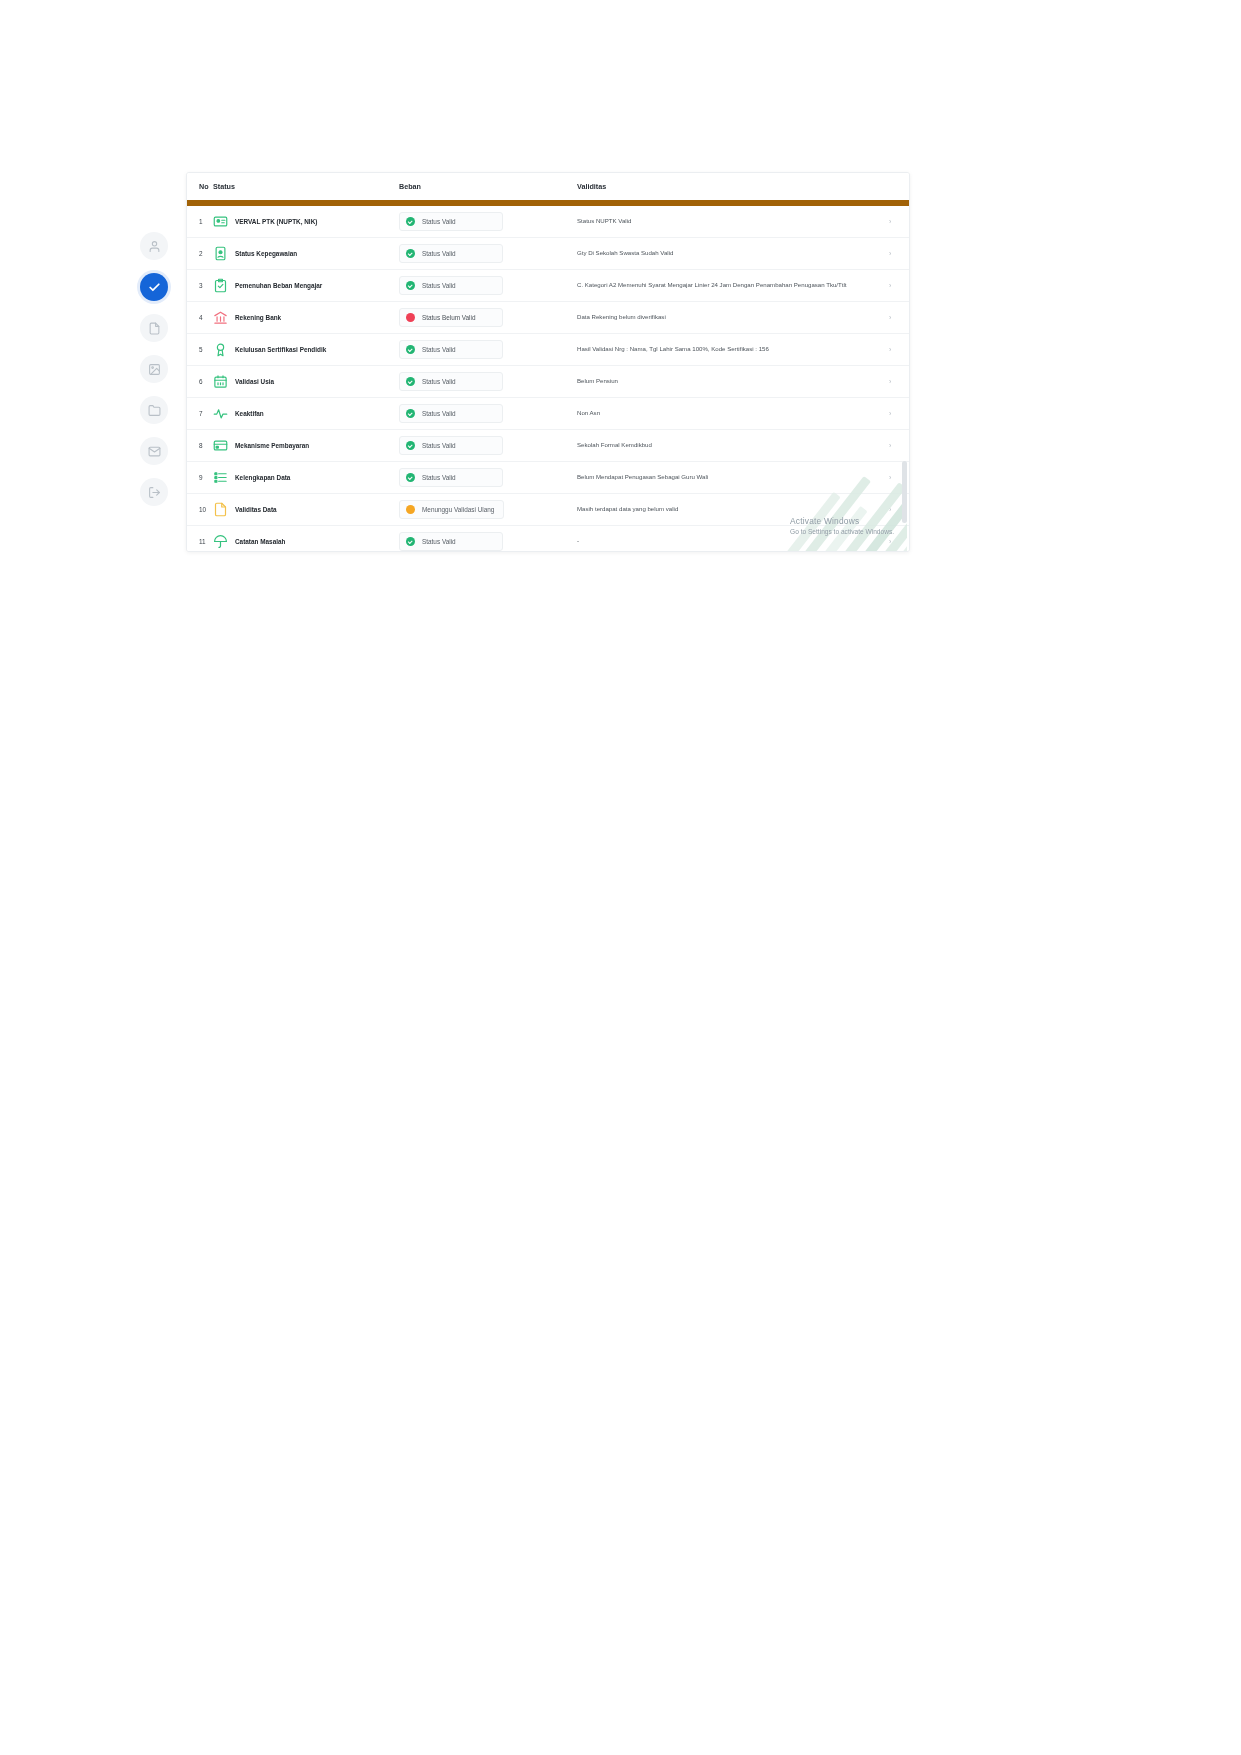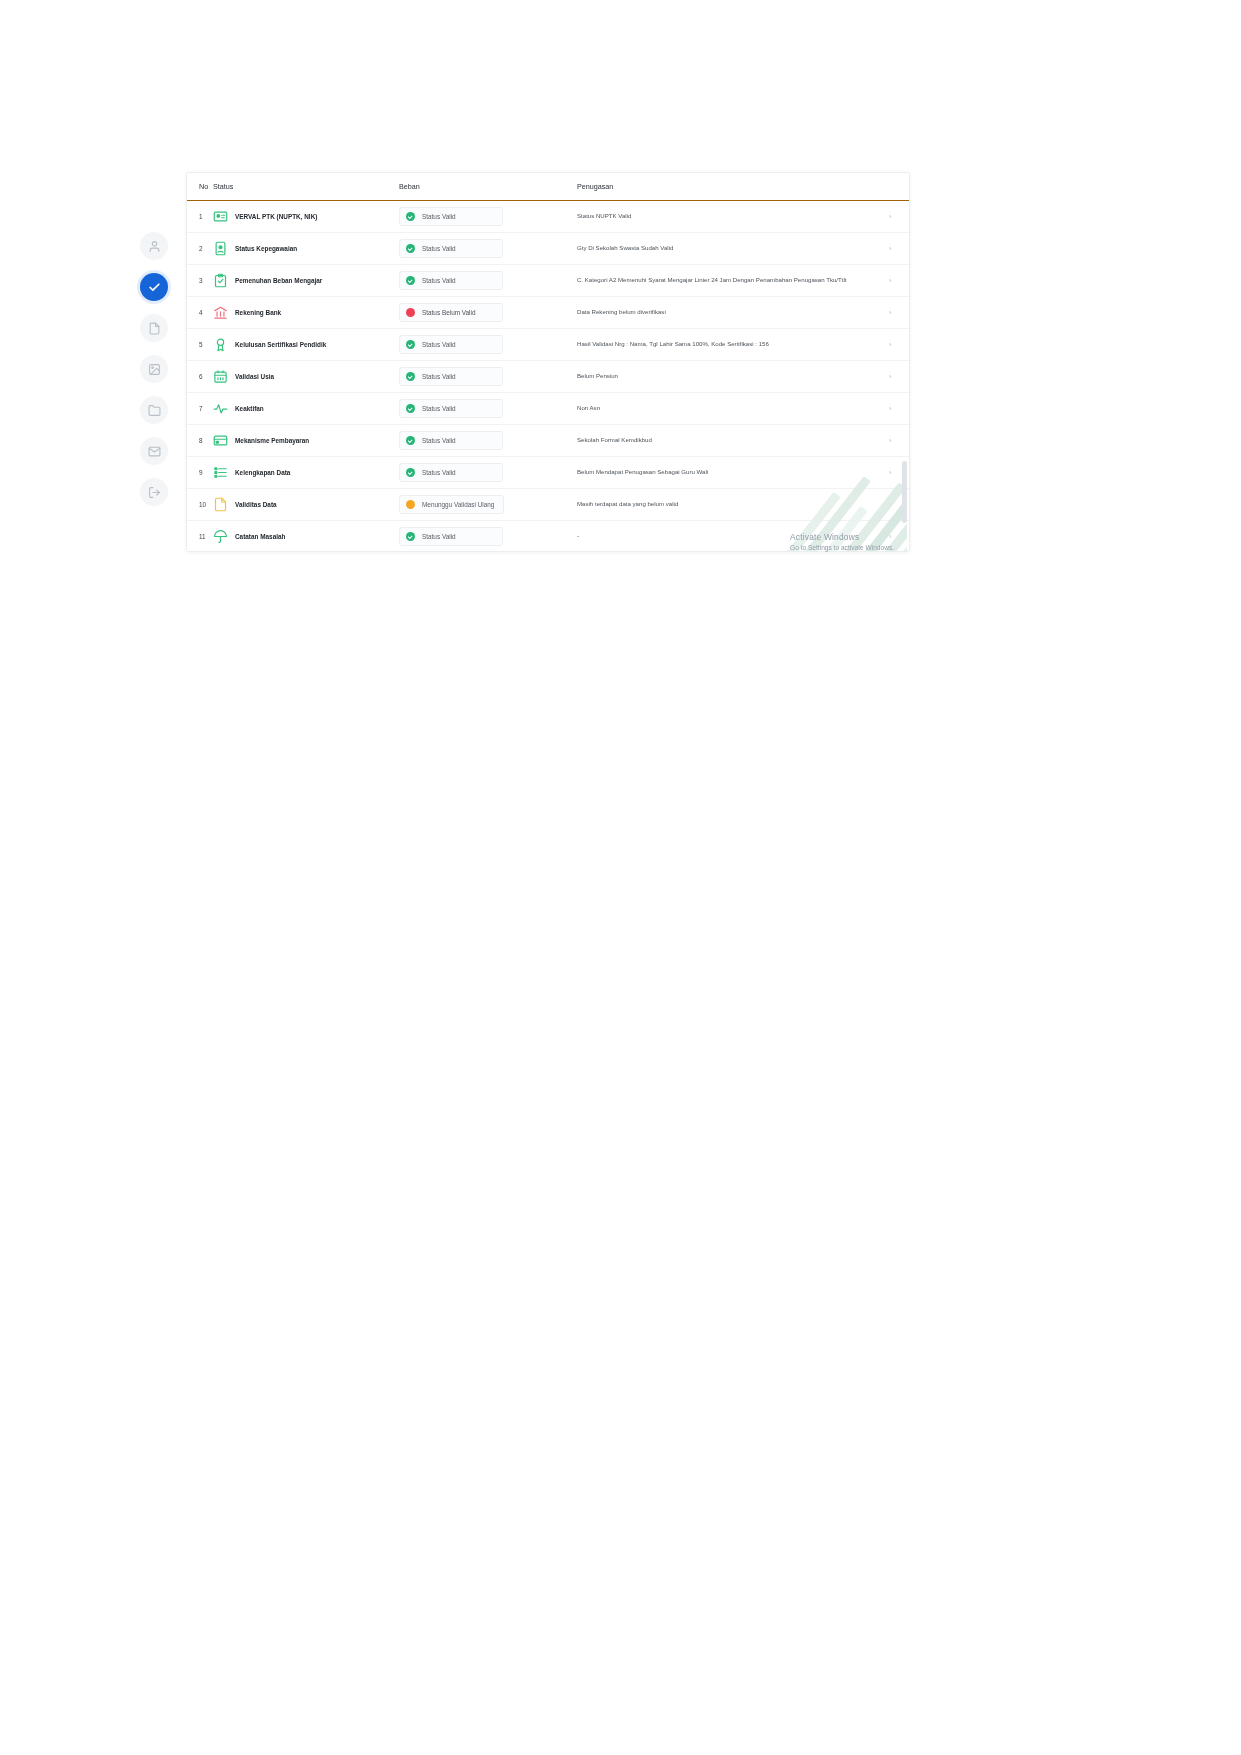--- a/index.html
+++ b/index.html
@@ -40,25 +40,25 @@
     border-radius: 3px;
     box-shadow: 0 1px 4px rgba(0,0,0,0.06);
     overflow: hidden;
   }
   .tbl-wrap { width: 100%; height: 100%; position: relative; }
   table.vtable { width: 100%; border-collapse: collapse; table-layout: fixed; }
 
   table.vtable thead th {
     text-align: left;
     font-size: 7.2px;
-    font-weight: normal;
+    font-weight: bold;
     color: #2b3138;
     padding: 9px 8px 9px 0;
     background: #ffffff;
-    border-bottom: 1px solid #a16207;
+    border-bottom: 6px solid #a16207;
     white-space: nowrap;
   }
   table.vtable tbody td {
     font-size: 6.4px;
     color: #3d444b;
     padding: 6px 8px 6px 0;
     border-bottom: 1px solid #f0f2f4;
     vertical-align: middle;
     background: #ffffff;
   }
@@ -119,21 +119,21 @@
   .ribbons span:nth-child(7) { right: 6px;   height: 100px; background:#e3efe9; }
 
   
   .vscroll {
     position: absolute; right: 2px; top: 288px; width: 5px; height: 62px;
     background: #dfe3e7; border-radius: 3px; z-index: 6;
   }
 
   
   .watermark {
-    position: absolute; left: 790px; top: 532px; z-index: 8;
+    position: absolute; left: 790px; top: 516px; z-index: 8;
     color: #8d9aa3; text-shadow: 0 0 1px rgba(255,255,255,.8);
     pointer-events: none;
   }
   .wm-1 { font-size: 8.4px; letter-spacing: .2px; }
   .wm-2 { font-size: 6.6px; margin-top: 2px; }
 </style>
 </head>
 <body>
 
 <div id="page">
@@ -205,21 +205,21 @@
             <col class="col-ur">
             <col class="col-st">
             <col class="col-ket">
             <col class="col-ch">
         </colgroup>
         <thead>
           <tr>
             <th class="col-no">No</th>
             <th>Status</th>
             <th>Beban</th>
-            <th>Penugasan</th>
+            <th>Validitas</th>
             <th></th>
           </tr>
         </thead>
         <tbody id="tbody">
             <tr class="row">
               <td class="c-no">1</td>
               <td>
                 <div class="ur-cell">
                   <span class="ur-icon">
                     <svg viewBox="0 0 24 24" fill="none" stroke="#35c27e" stroke-width="1.9" stroke-linecap="round" stroke-linejoin="round">

